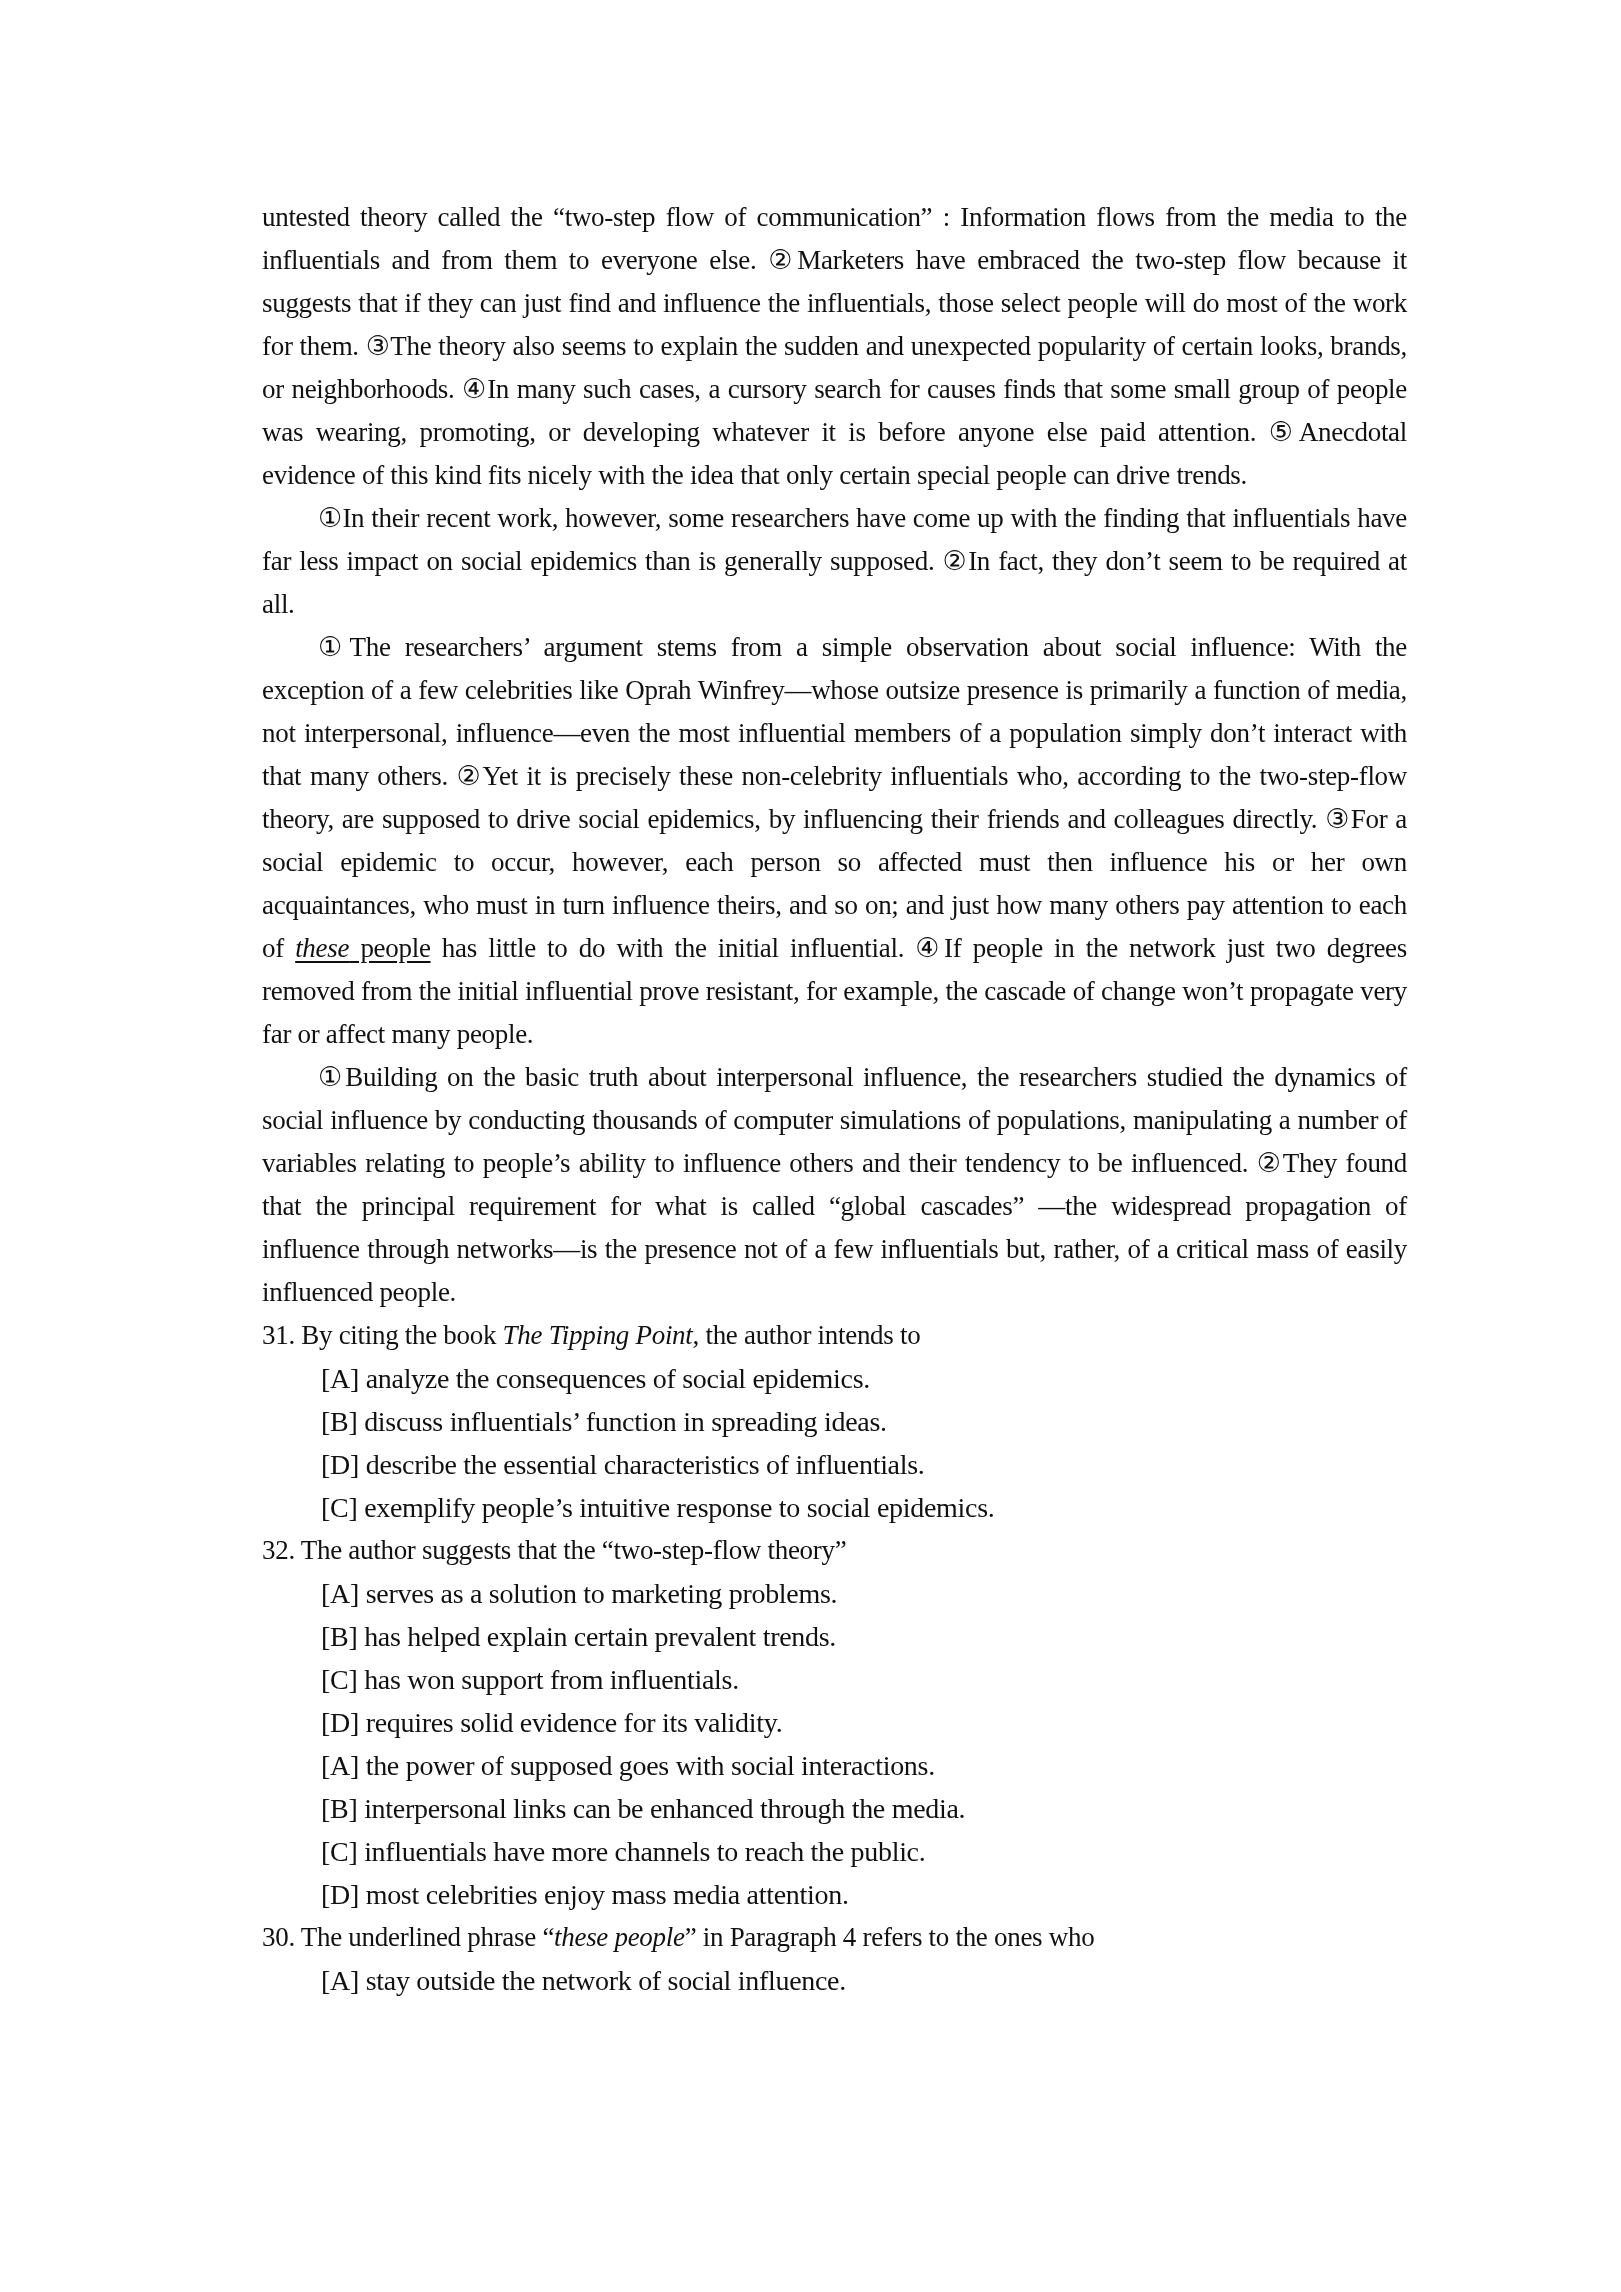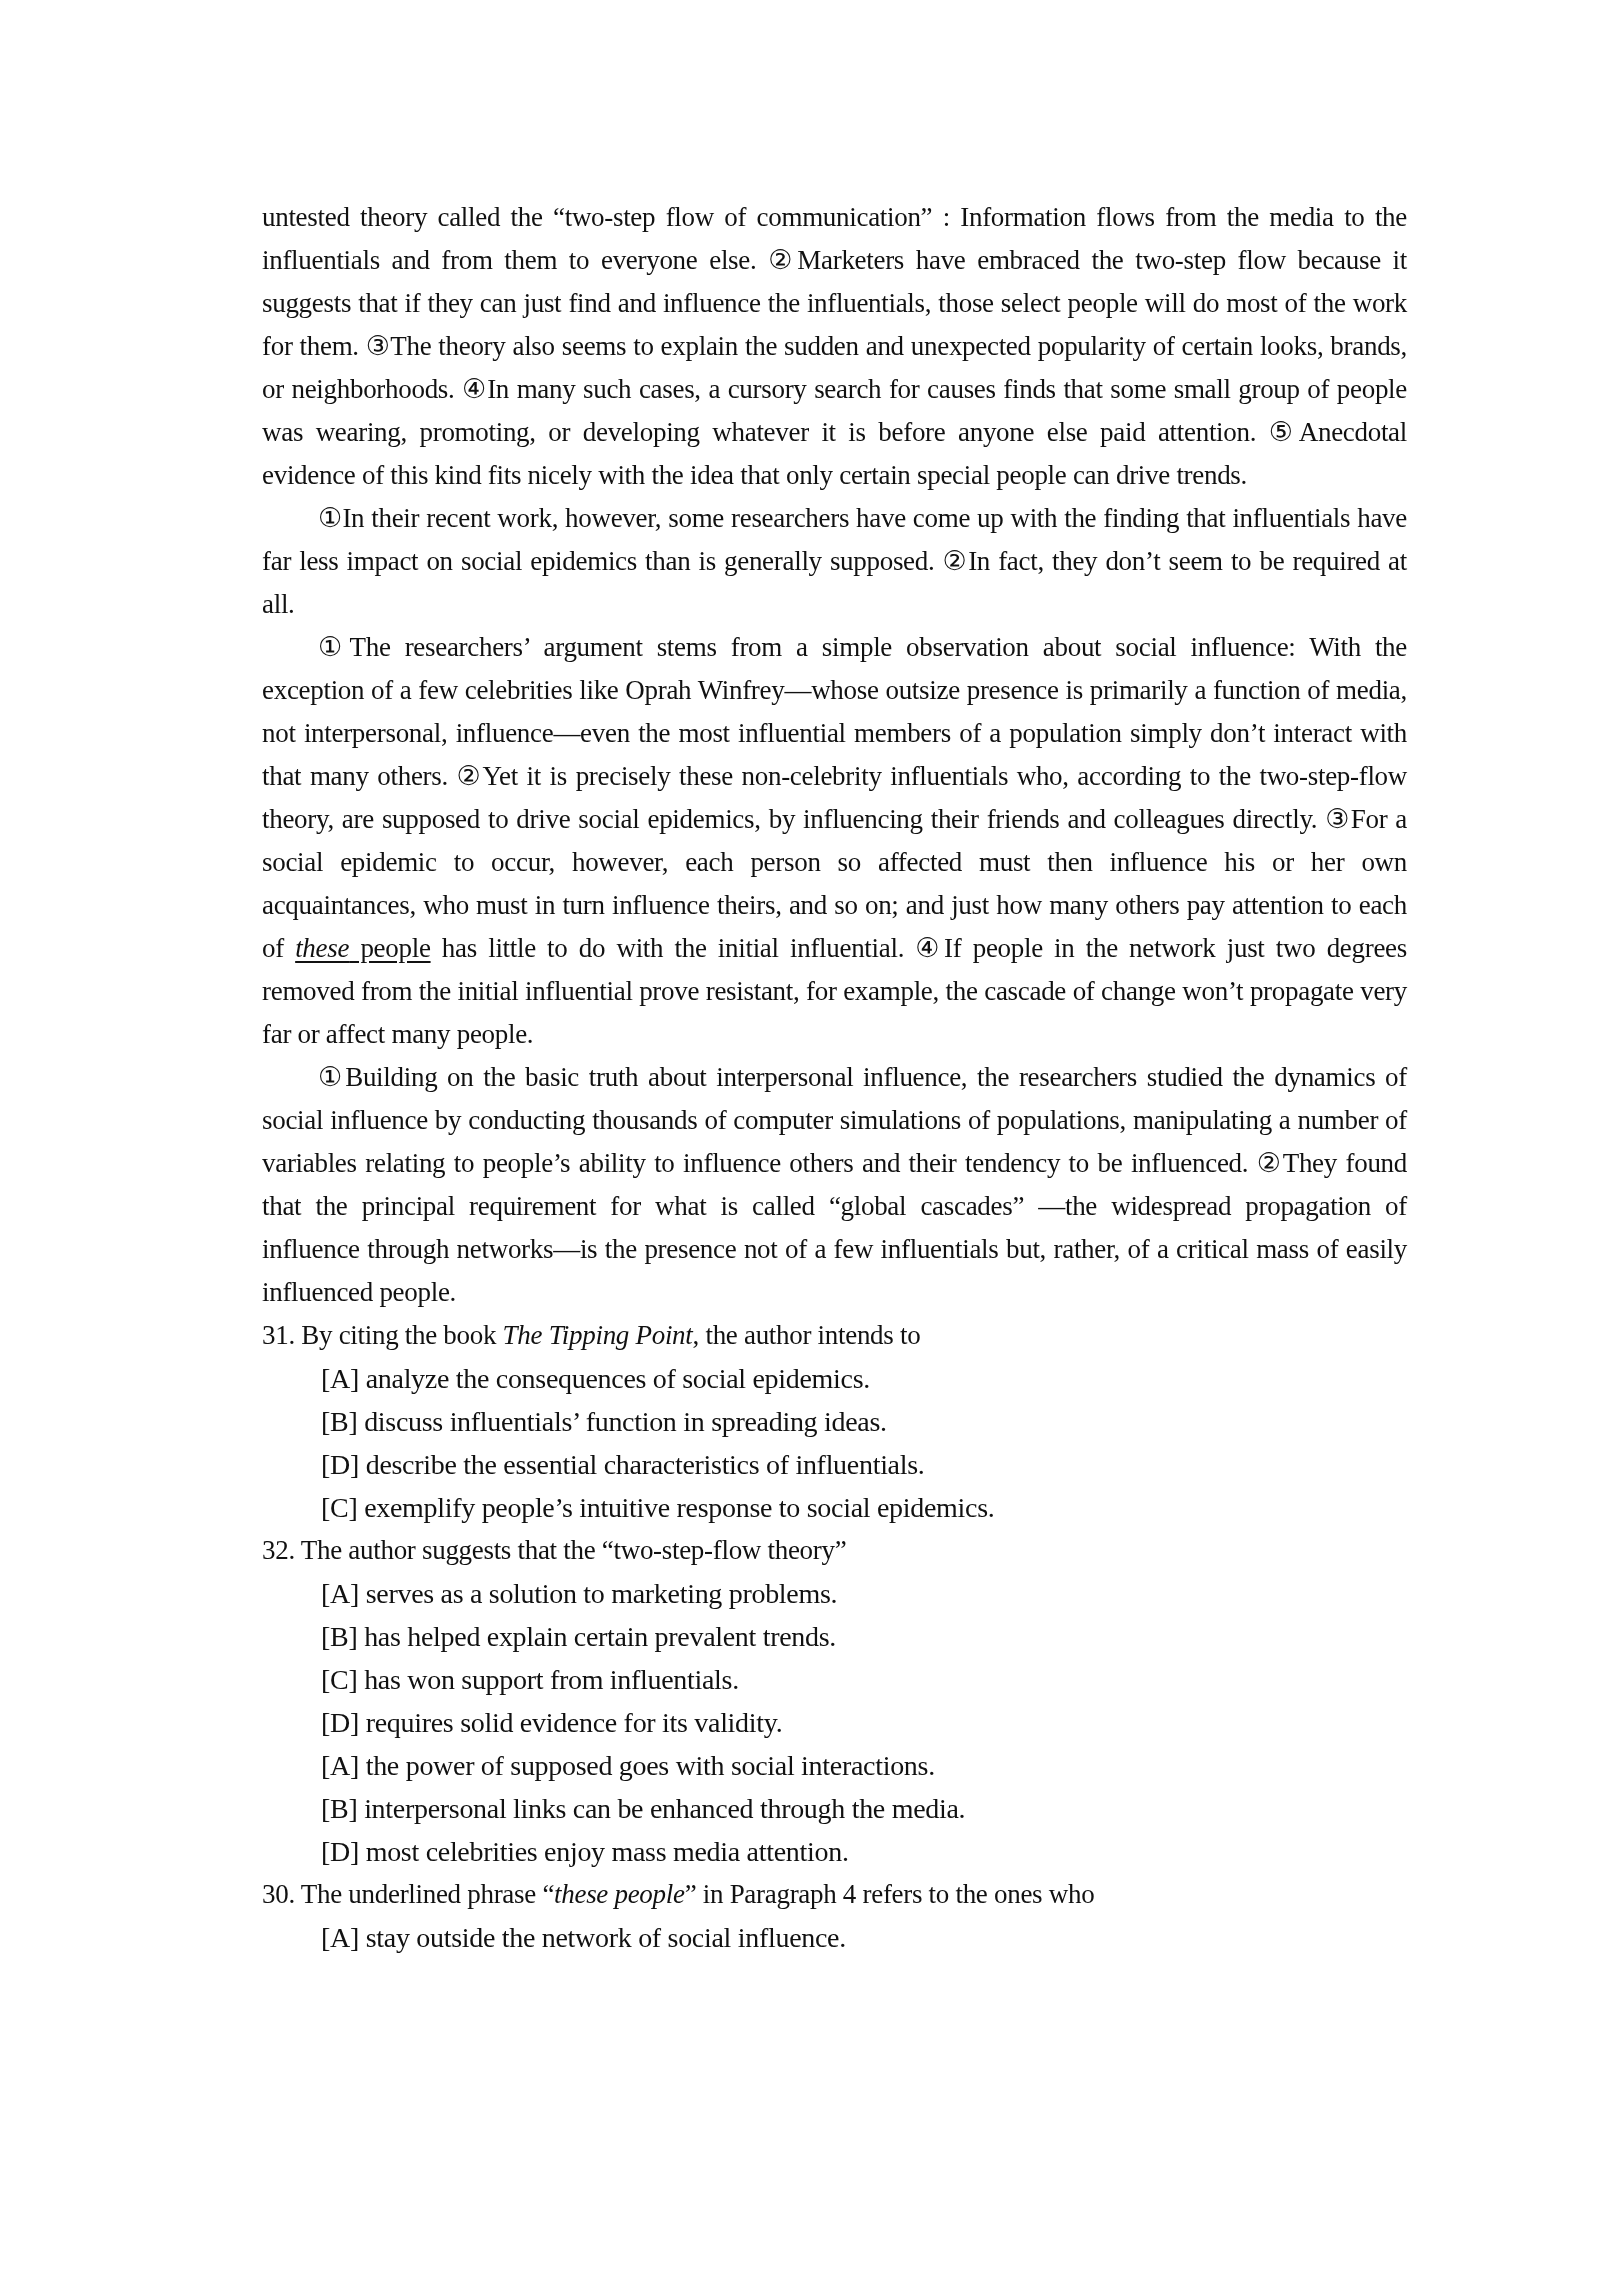--- a/index.html
+++ b/index.html
@@ -79,20 +79,21 @@
       <p class="question"><span>32.</span><span> The author suggests that the “two-step-flow theory”</span></p>
       <p class="option"><span>[A]</span><span> serves as a solution to marketing problems.</span></p>
       <p class="option"><span>[B]</span><span> has helped explain certain prevalent trends.</span></p>
       <p class="option"><span>[C]</span><span> has won support from influentials.</span></p>
       <p class="option"><span>[D]</span><span> requires solid evidence for its validity.</span></p>
     </div>
 
     <div>
       <p class="option"><span>[A]</span><span> the power of supposed goes with social interactions.</span></p>
       <p class="option"><span>[B]</span><span> interpersonal links can be enhanced through the media.</span></p>
+      <p class="option"><span>[C]</span><span> influentials have more channels to reach the public.</span></p>
       <p class="option"><span>[D]</span><span> most celebrities enjoy mass media attention.</span></p>
     </div>
 
     <div>
       <p class="question"><span>30.</span><span> The underlined phrase “</span><i>these people</i><span>” in Paragraph 4 refers to the ones who</span></p>
       <p class="option"><span>[A]</span><span> stay outside the network of social influence.</span></p>
     </div>
 
   </section>
 </div>

